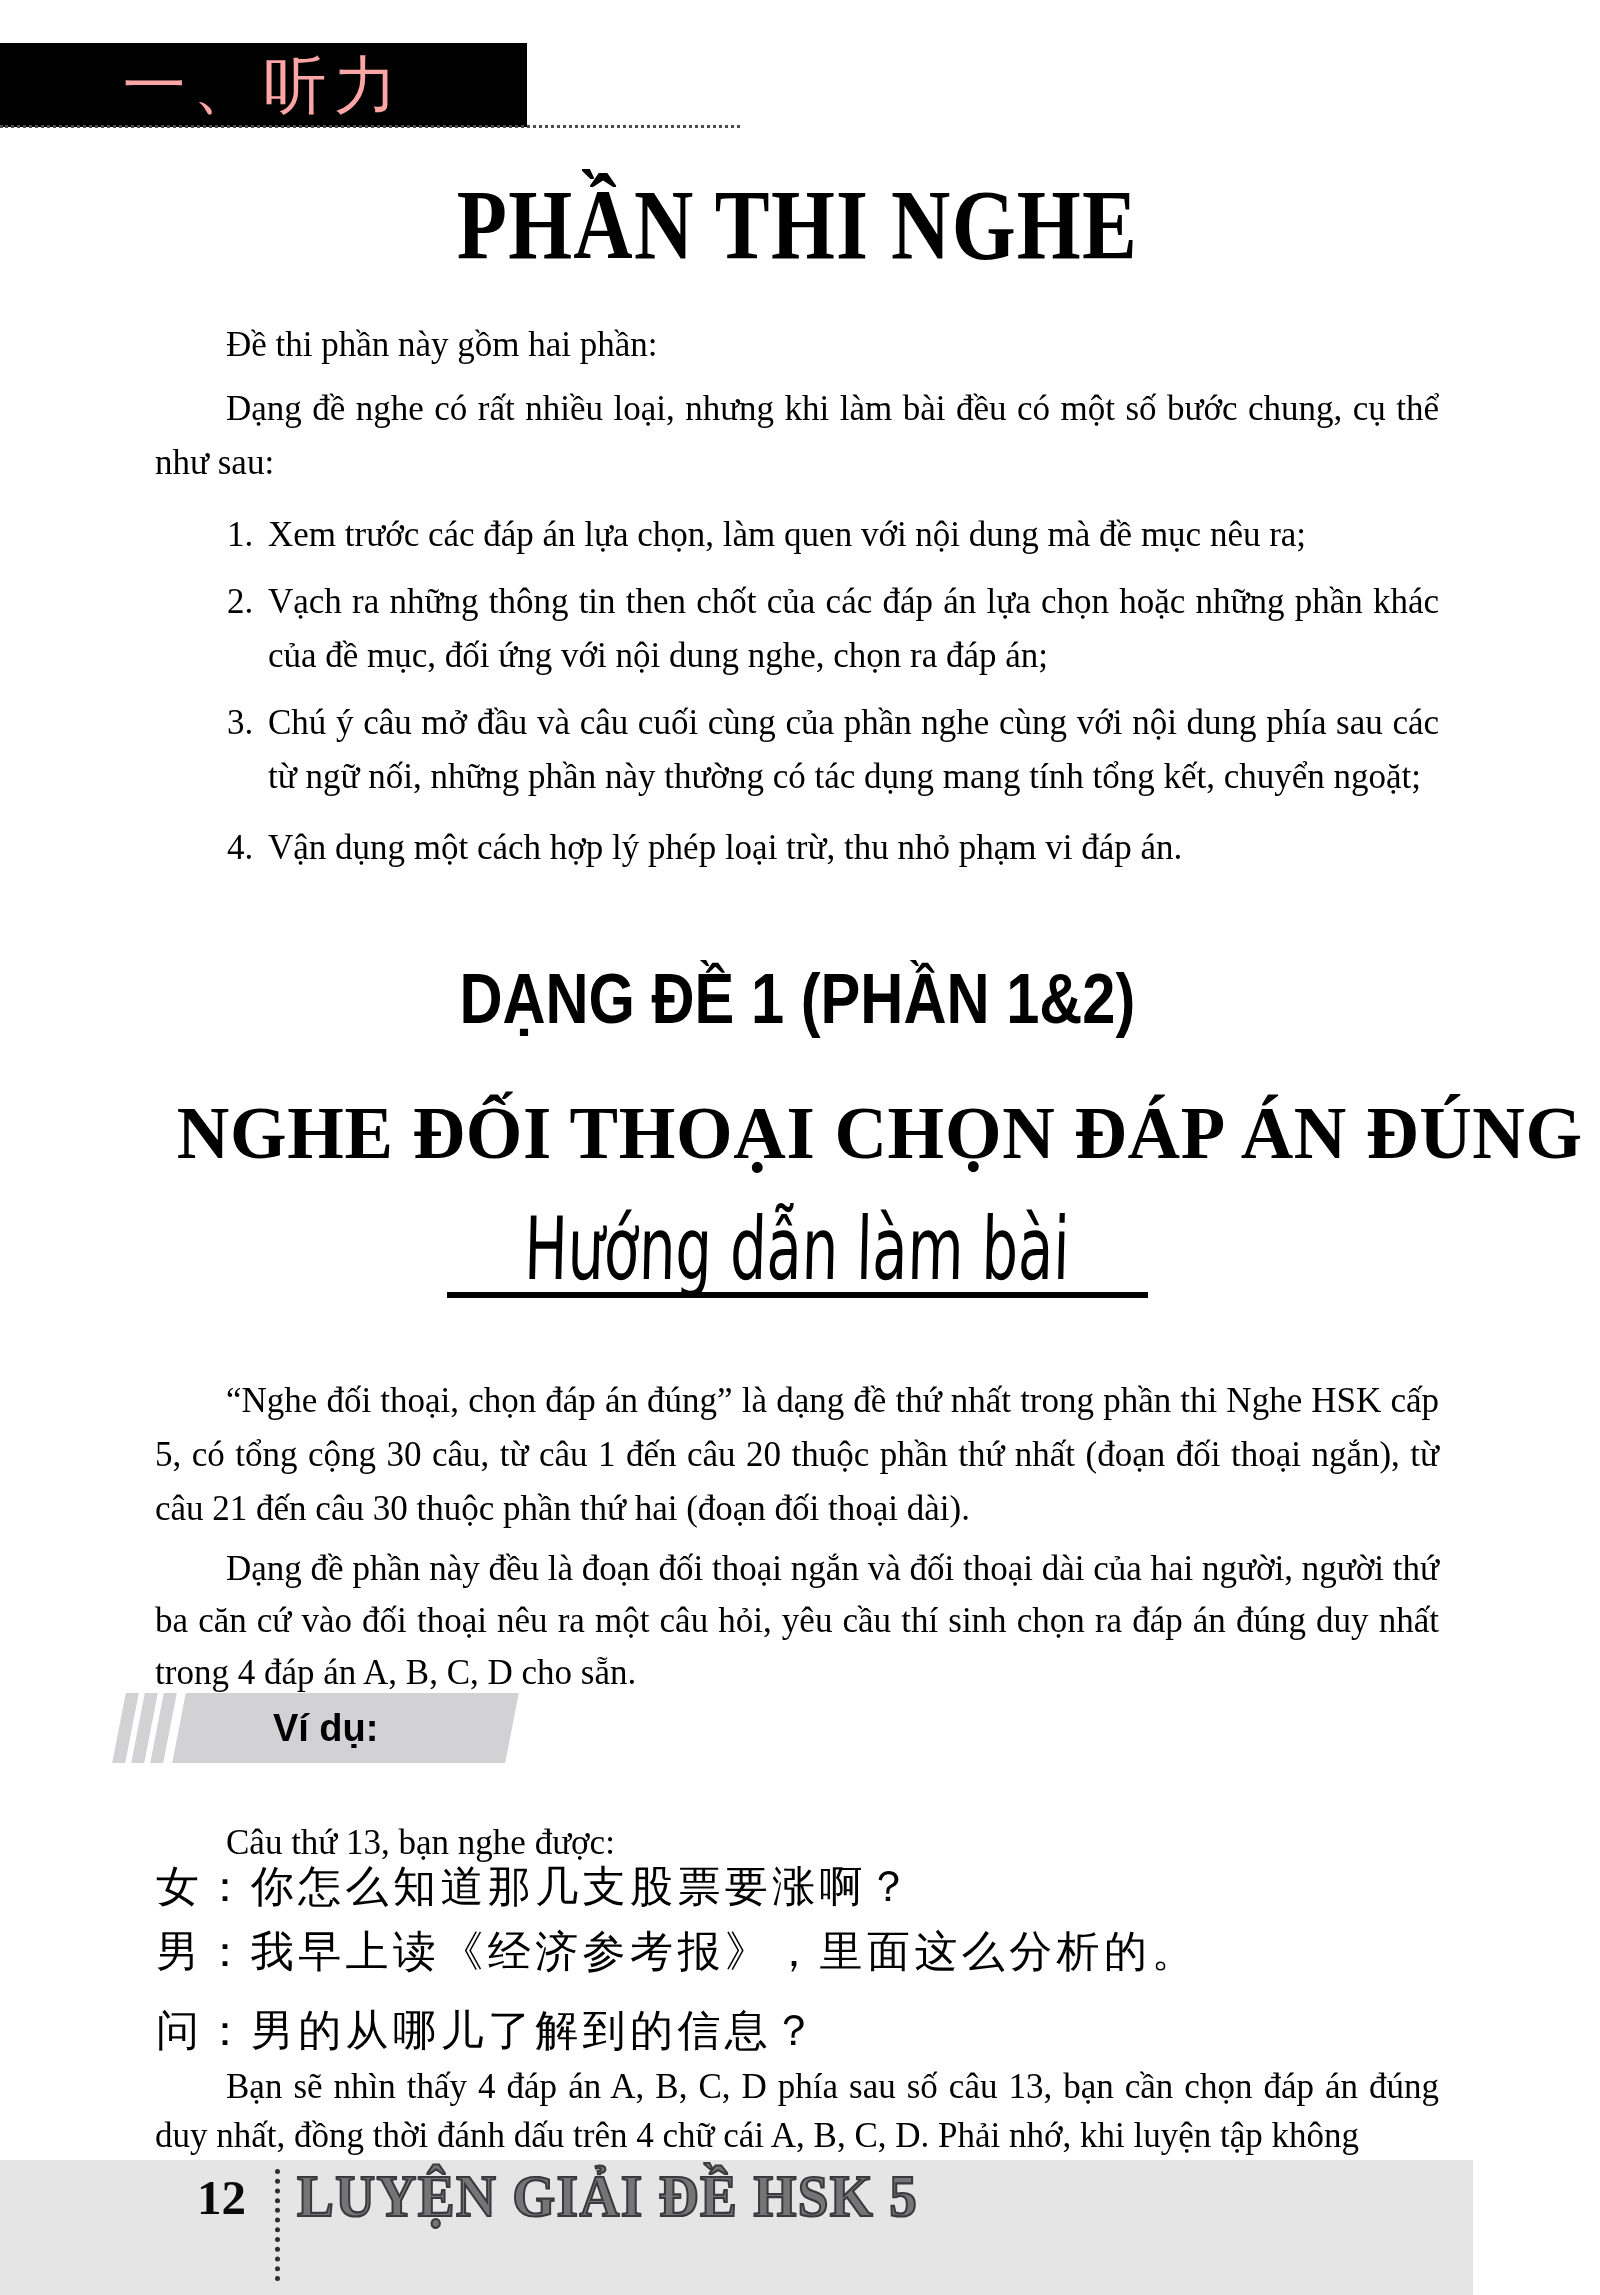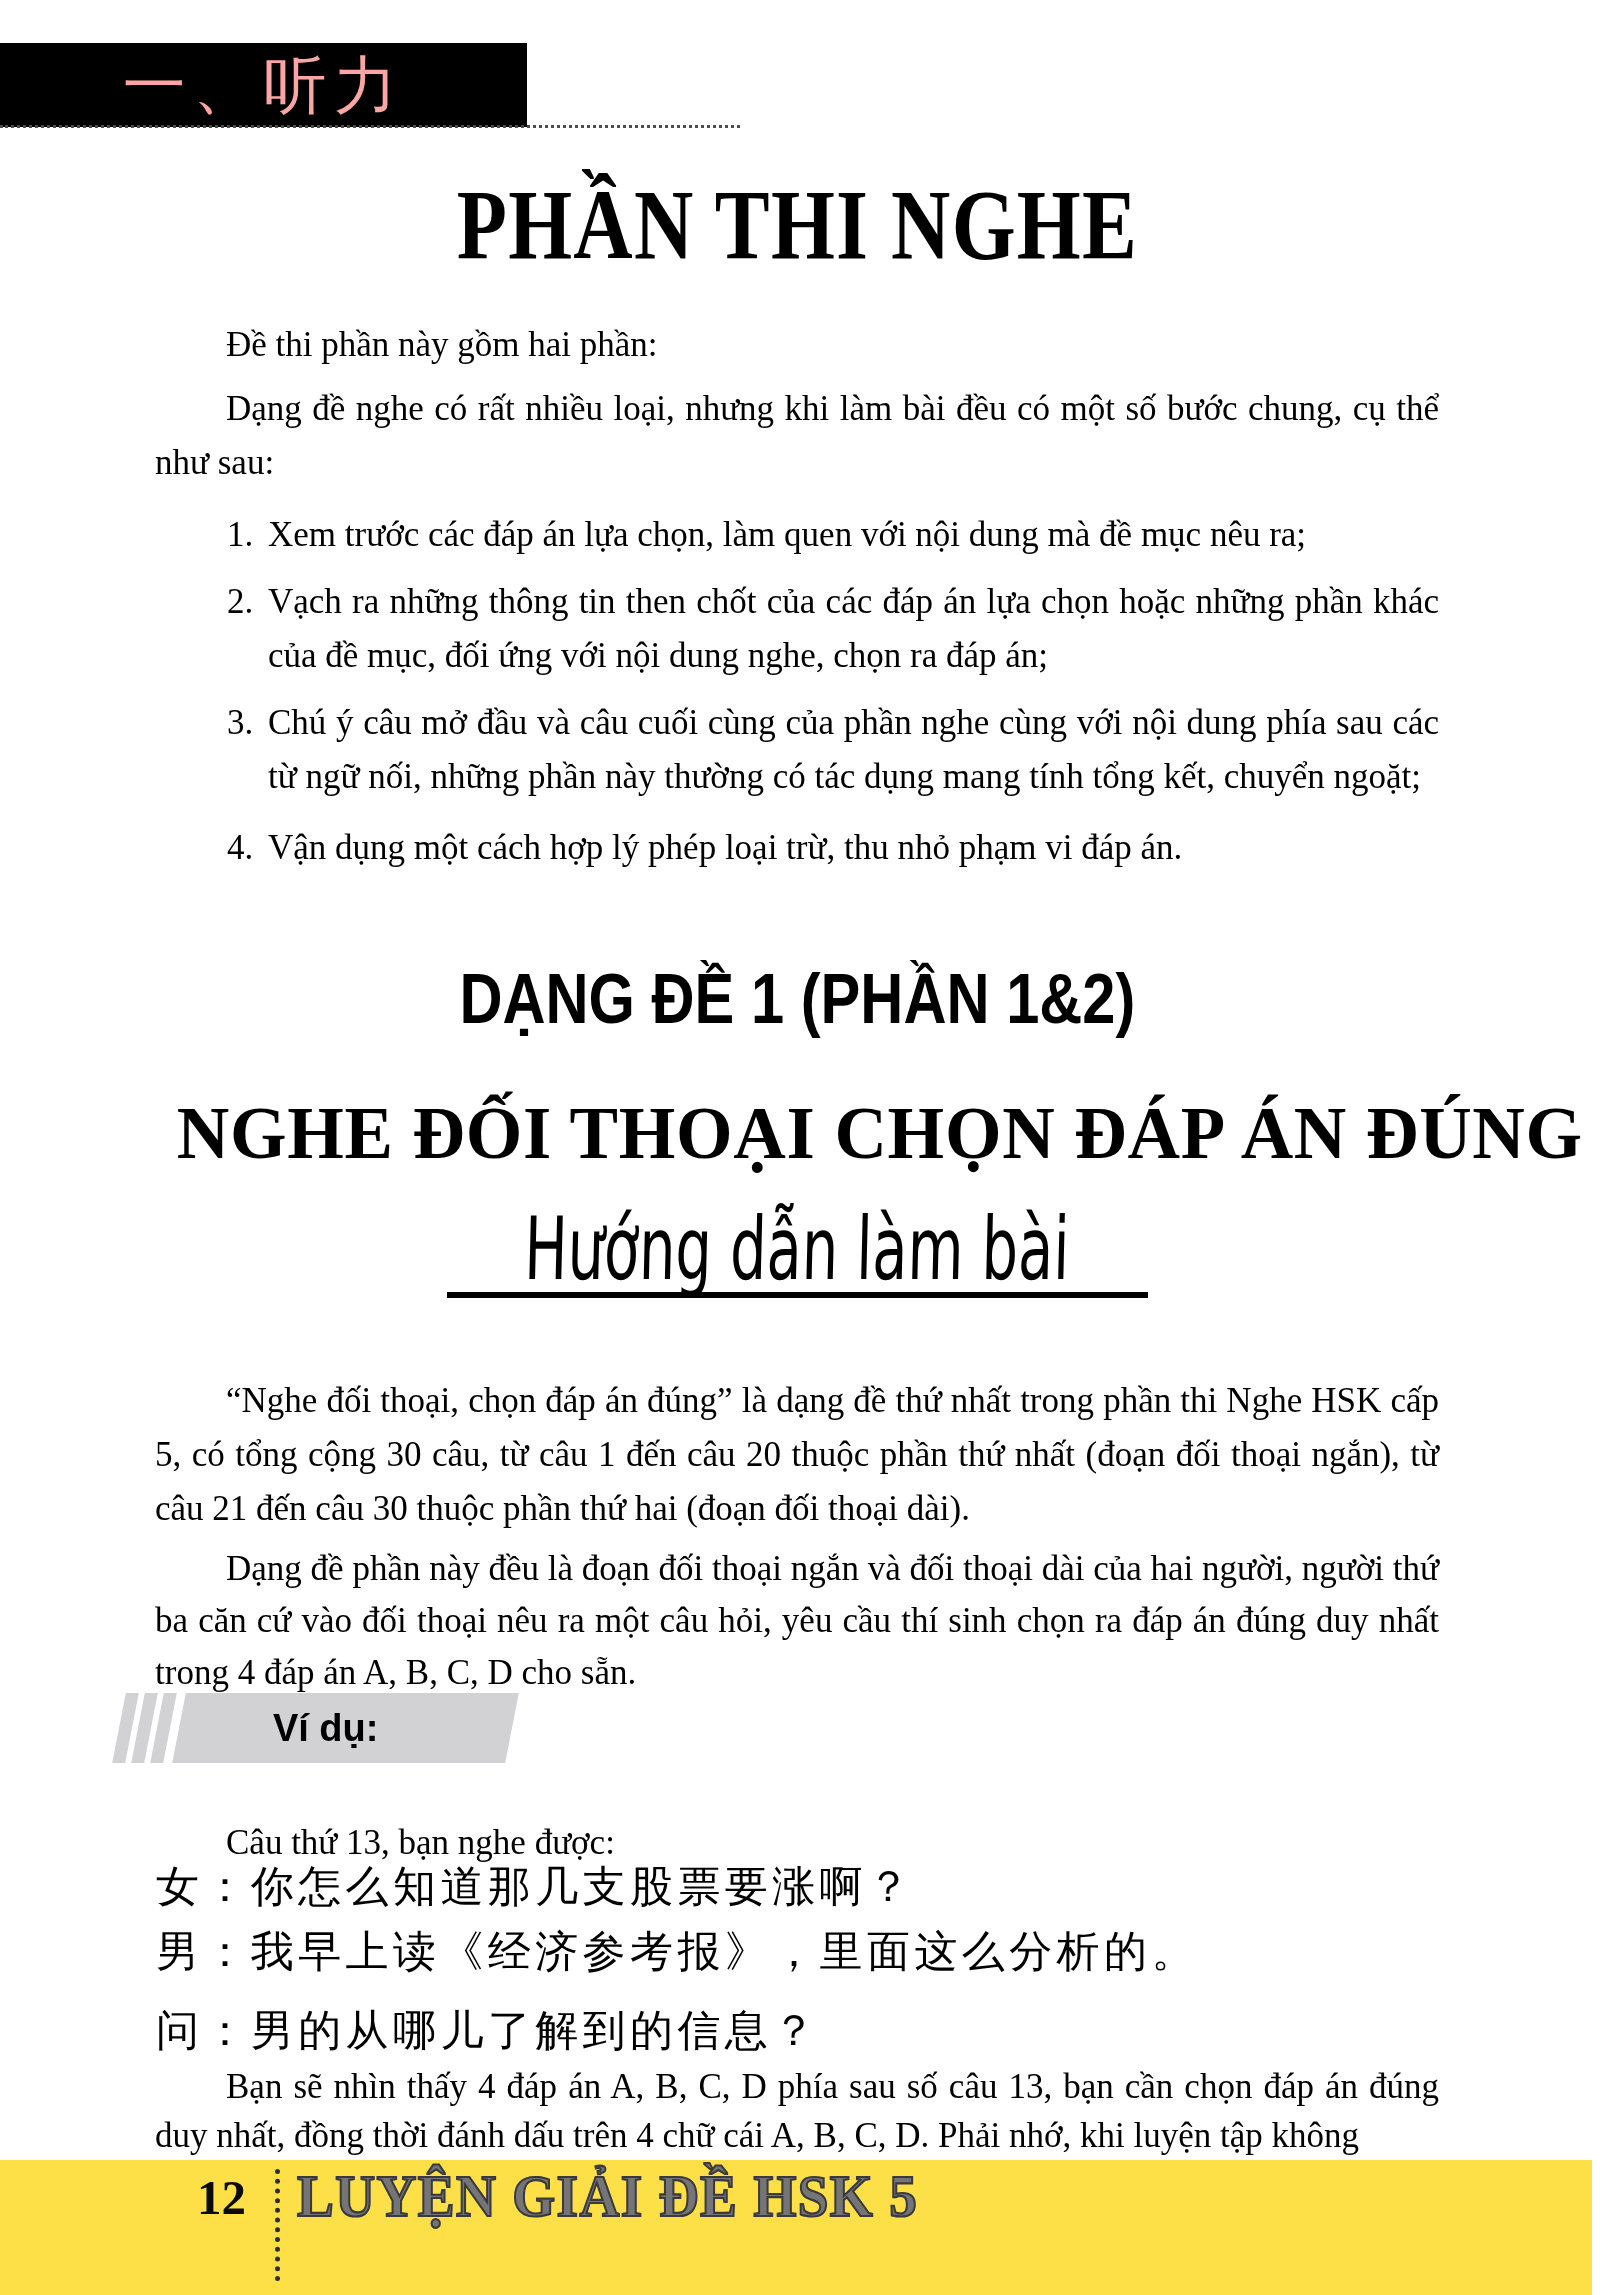--- a/index.html
+++ b/index.html
@@ -96,22 +96,22 @@
 
   
   .cn-line {
     position:absolute; left:156px; width:1284px;
     font-size:43px; line-height:1.2; letter-spacing:4.4px;
     font-family:"DejaVu Serif","Liberation Serif",serif;
   }
 
   
   .footer-bar {
-    position:absolute; top:2160px; left:0; width:1592px; height:135px;
-    background:#fde047;
+    position:absolute; top:2160px; left:0; width:1473px; height:135px;
+    background:#e5e5e5;
   }
   .footer-page-num {
     position:absolute; left:197px; top:13.2px;
     font-weight:700; font-size:49px; color:#0a0a0a; line-height:1;
   }
   .footer-sep {
     position:absolute; left:275px; top:8.8px; height:112px; width:0;
     border-left:5.9px dotted #2e2e2e;
   }
   .footer-book-title {

